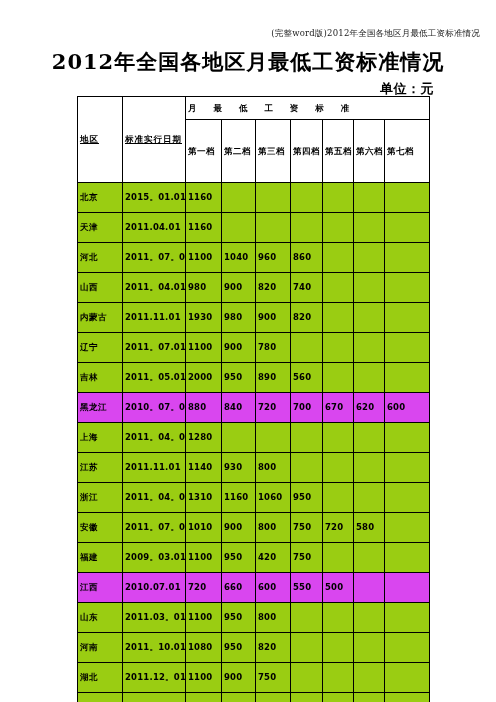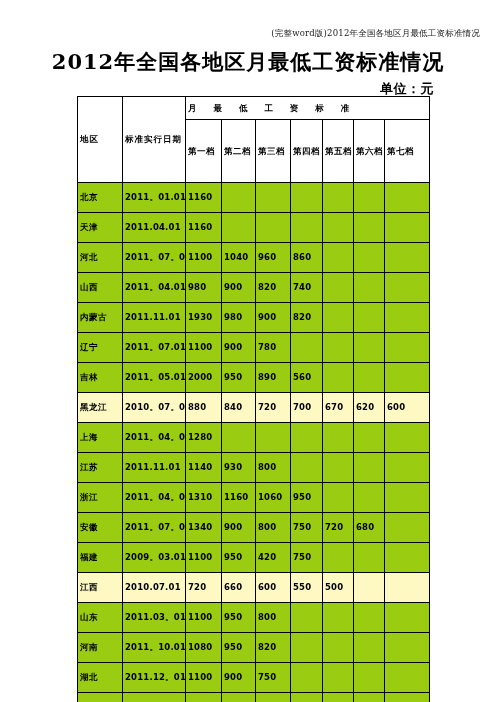--- a/index.html
+++ b/index.html
@@ -80,20 +80,21 @@
     overflow: hidden;
     white-space: nowrap;
   }
   
   .h-region, .h-date {
     font-weight: normal;
     font-size: 8.5px;
     font-family: "DejaVu Serif", "Liberation Serif", serif;
     letter-spacing: 1px;
     height: 84px;
+    text-decoration: underline;
   }
   .h-span {
     font-weight: normal;
     font-size: 9px;
     font-family: "DejaVu Serif", "Liberation Serif", serif;
     letter-spacing: 7px;
     height: 22px;
     text-align: left;
     padding-left: 4px;
   }
@@ -107,21 +108,21 @@
     white-space: normal;
     word-break: break-all;
     line-height: 1.9;
   }
   .h-region { vertical-align: bottom; padding-bottom: 22px; }
   .h-date   { vertical-align: middle; }
   tr.data-row td {
     height: 29px;
   }
   tr.data-row.green td { background: #9ACD12; }
-  tr.data-row.white td { background: #fef9c3; }
+  tr.data-row.white td { background: #d946ef; }
   td.region { letter-spacing: 0.5px; }
   td.date { letter-spacing: 0.2px; font-size: 8.5px; }
   td.val { letter-spacing: 0.2px; }
 </style>
 </head>
 <body>
 
 <div class="page">
 
   <div class="doc-header">(完整word版)2012年全国各地区月最低工资标准情况</div>
@@ -155,21 +156,21 @@
           <td class="h-tier">第三档</td>
           <td class="h-tier">第四档</td>
           <td class="h-tier">第五档</td>
           <td class="h-tier">第六档</td>
           <td class="h-tier">第七档</td>
         </tr>
       </thead>
       <tbody id="wage-body">
           <tr class="data-row green">
             <td class="region">北京</td>
-            <td class="date">2011。01.01</td>
+            <td class="date">2015。01.01</td>
             <td class="val">1160</td>
             <td class="val"></td>
             <td class="val"></td>
             <td class="val"></td>
             <td class="val"></td>
             <td class="val"></td>
             <td class="val"></td>
           </tr>
           <tr class="data-row green">
             <td class="region">天津</td>
@@ -277,26 +278,26 @@
             <td class="val">1160</td>
             <td class="val">1060</td>
             <td class="val">950</td>
             <td class="val"></td>
             <td class="val"></td>
             <td class="val"></td>
           </tr>
           <tr class="data-row green">
             <td class="region">安徽</td>
             <td class="date">2011。07。01</td>
-            <td class="val">1340</td>
+            <td class="val">1010</td>
             <td class="val">900</td>
             <td class="val">800</td>
             <td class="val">750</td>
             <td class="val">720</td>
-            <td class="val">680</td>
+            <td class="val">580</td>
             <td class="val"></td>
           </tr>
           <tr class="data-row green">
             <td class="region">福建</td>
             <td class="date">2009。03.01</td>
             <td class="val">1100</td>
             <td class="val">950</td>
             <td class="val">420</td>
             <td class="val">750</td>
             <td class="val"></td>

